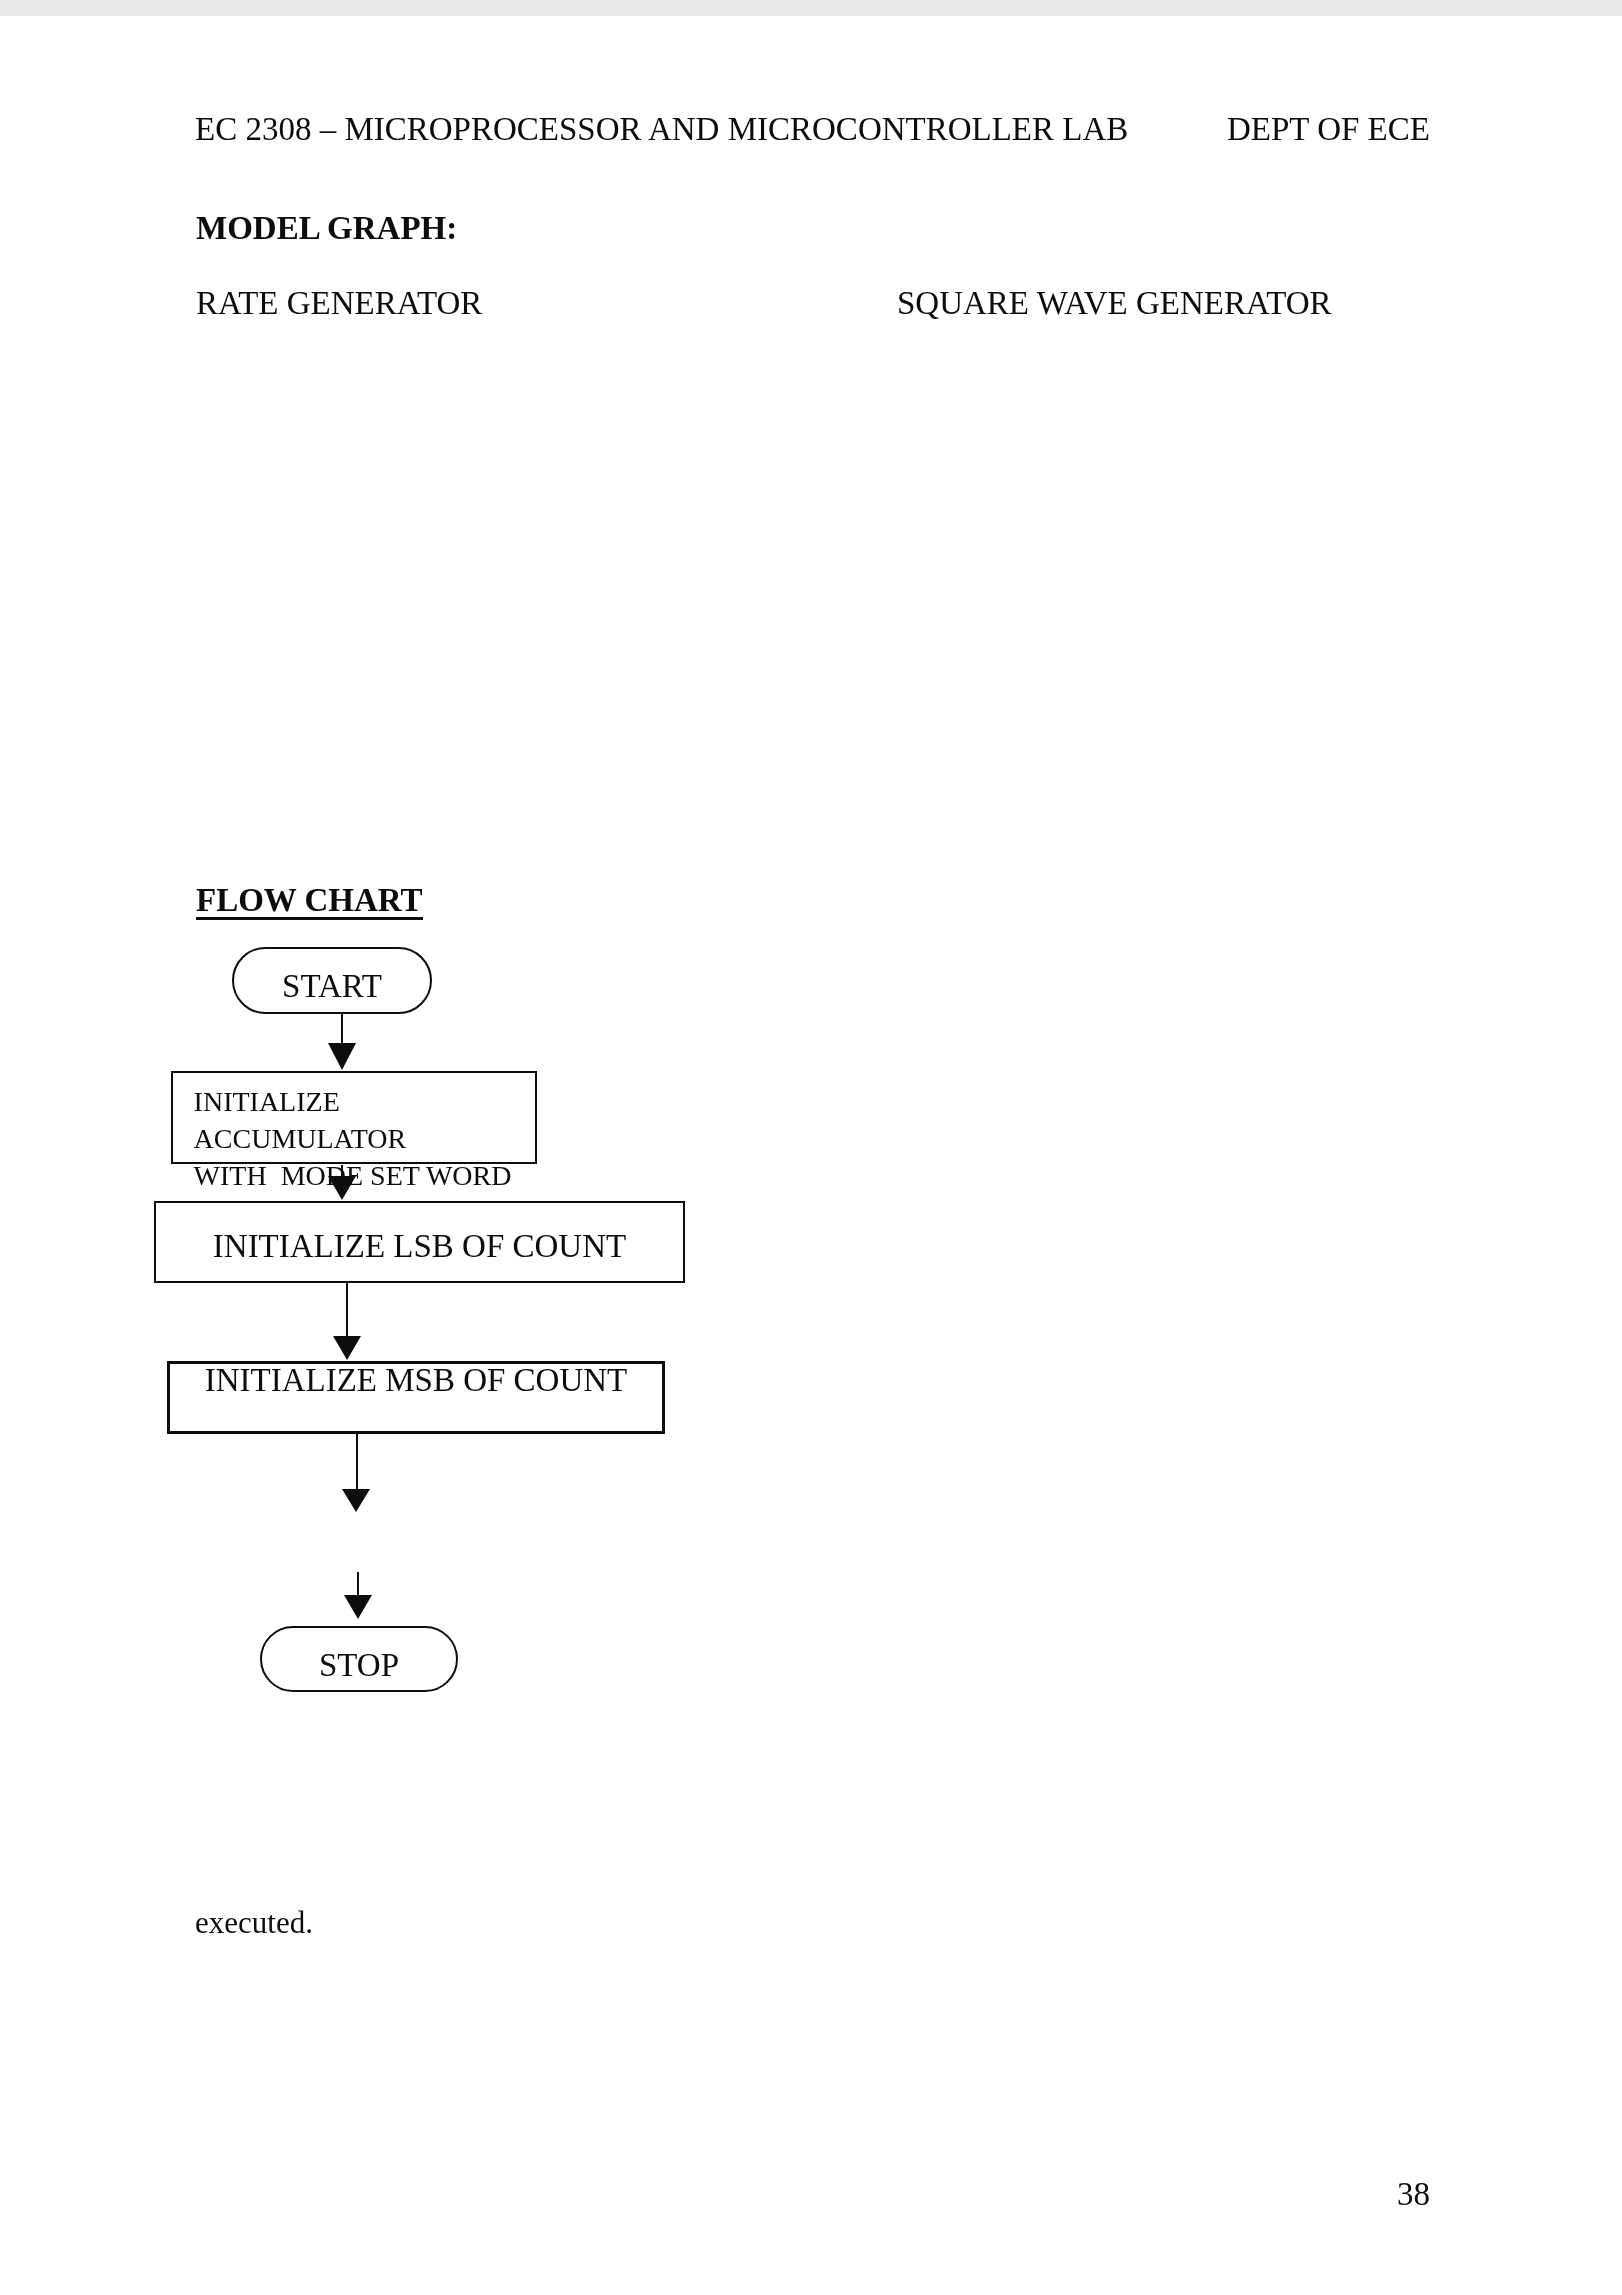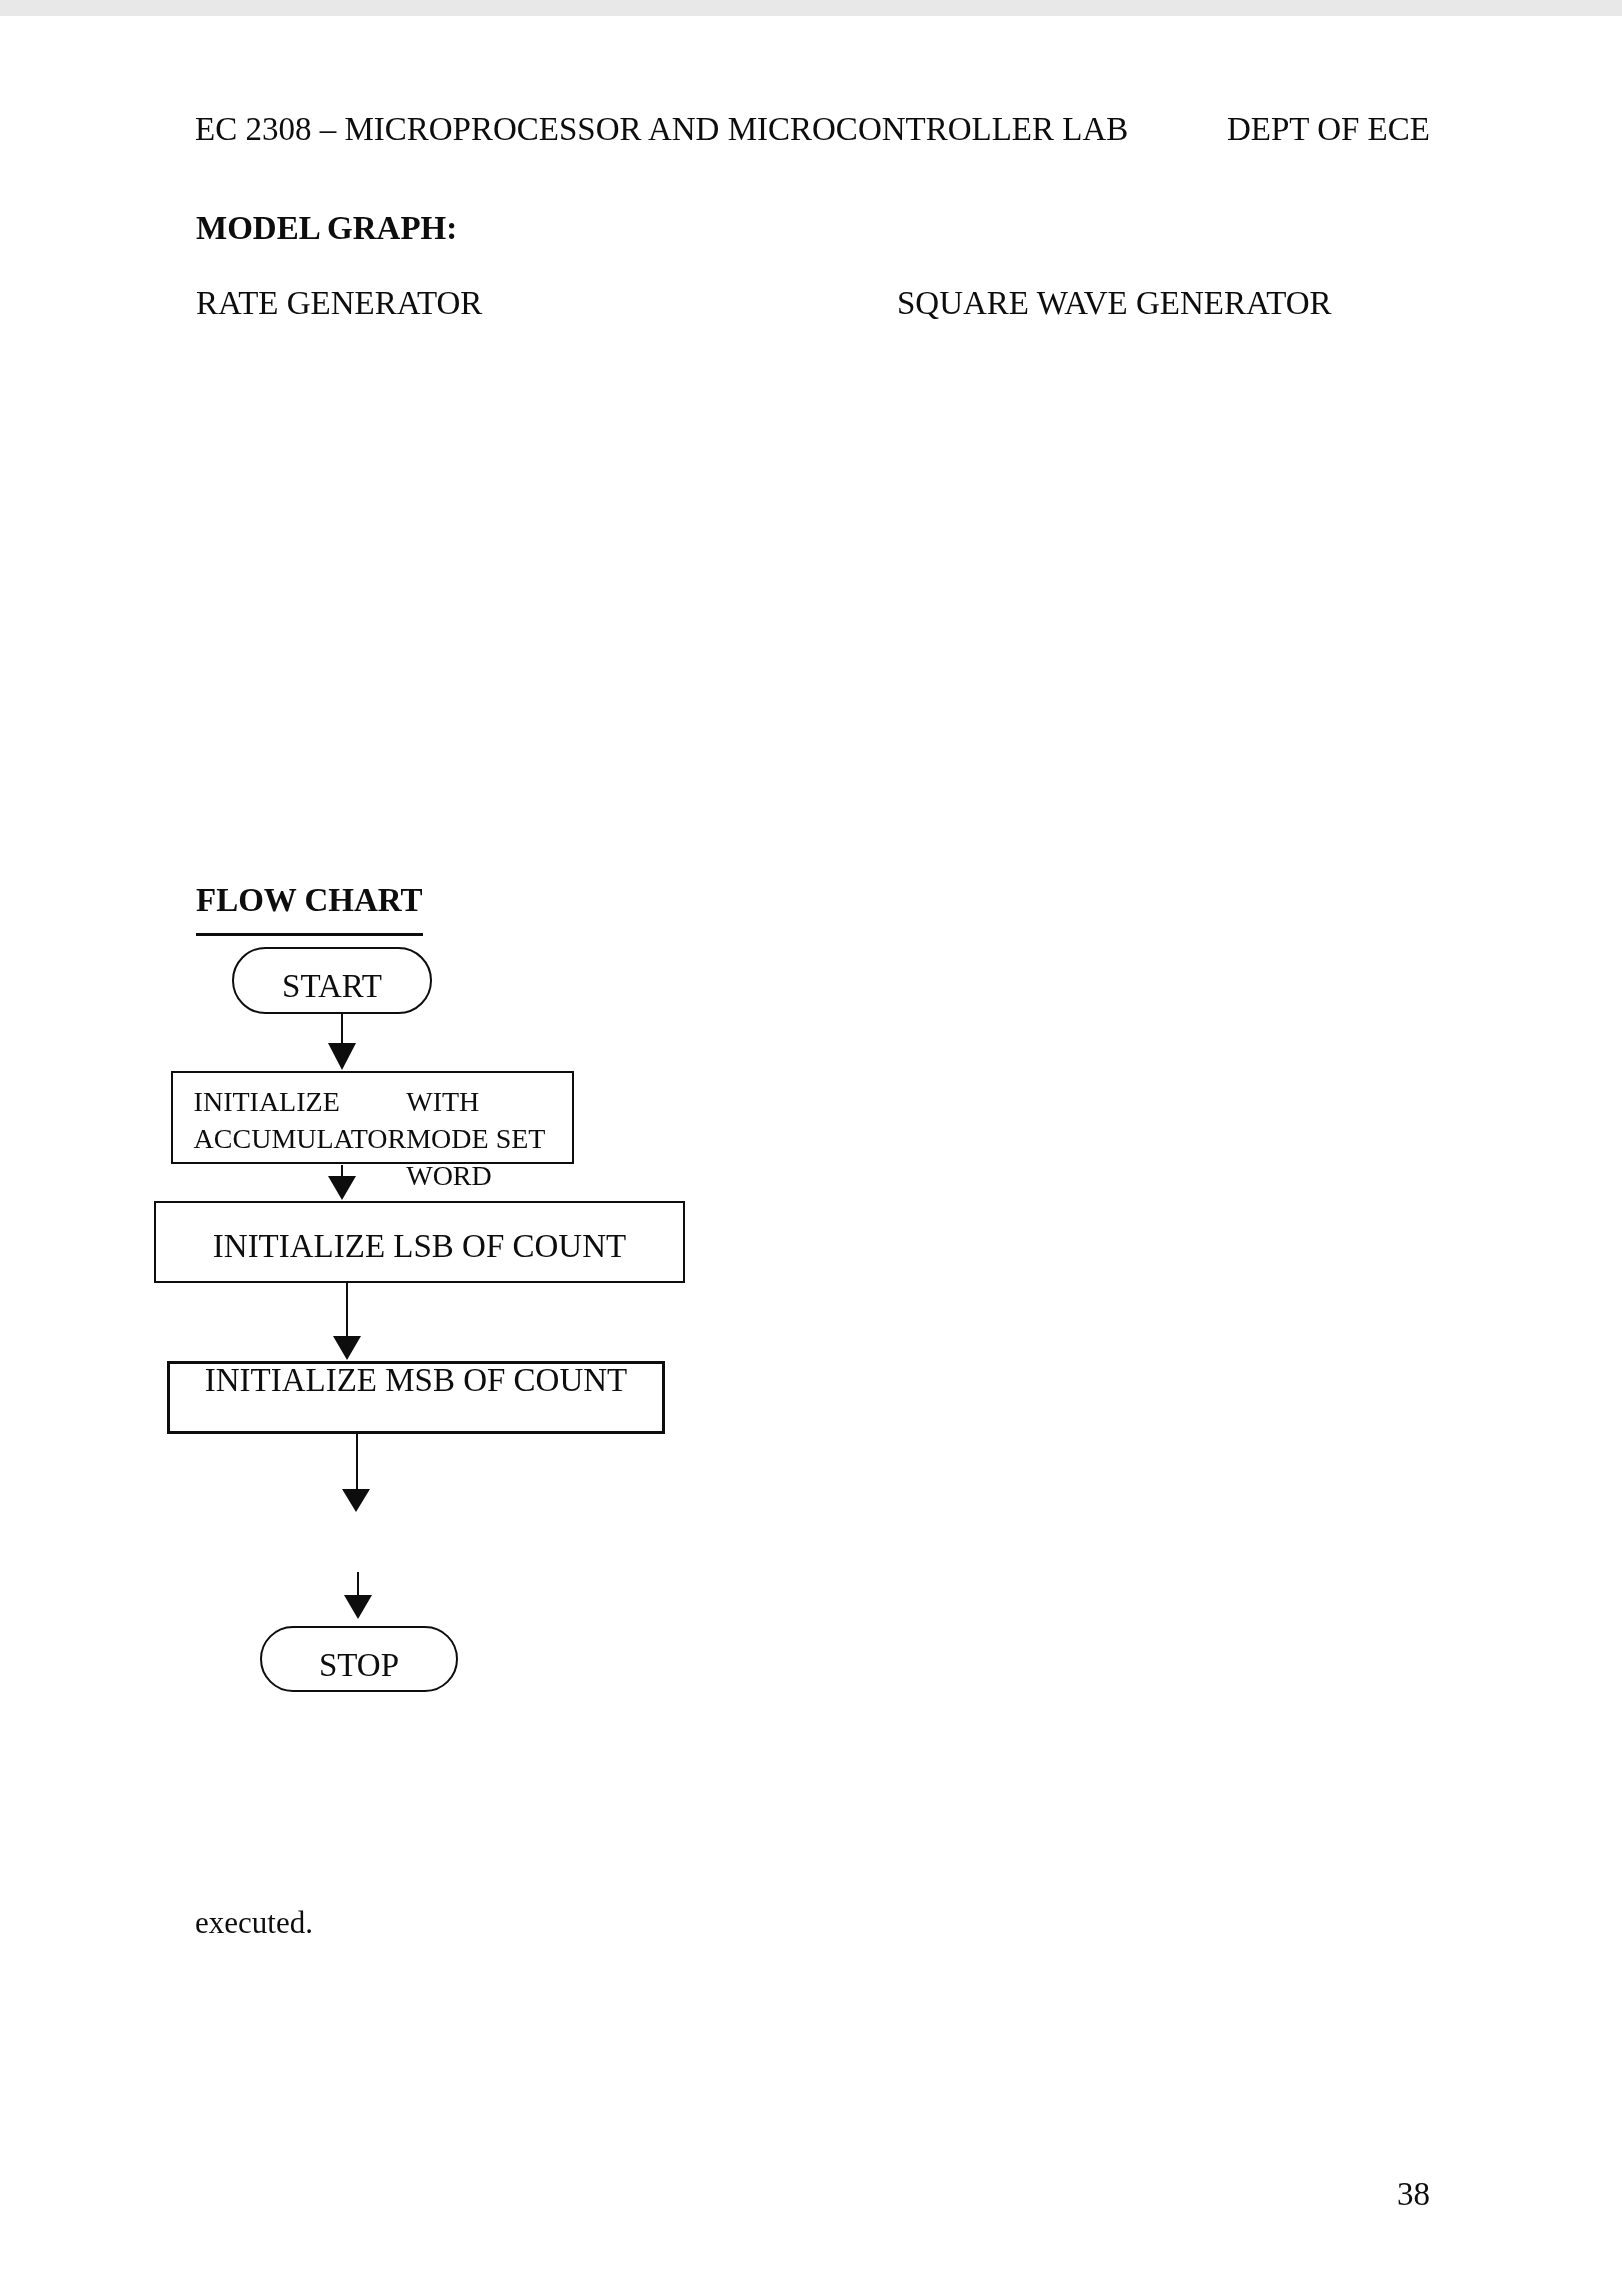--- a/index.html
+++ b/index.html
@@ -26,42 +26,42 @@
 
   
   .model-heading{left:196px;top:196px;}
   .rate-label{left:196px;top:271px;}
   .square-label{left:897px;top:271px;}
 
   
   .fc-heading{
     left:196px;top:868px;
     border-bottom:3.2px solid var(--ink);
-    padding-bottom:16px;
+    padding-bottom:0;
   }
 
   
   .node{
     position:absolute;
     box-sizing:border-box;
     border:2.4px solid var(--ink);
     background:var(--bg);
     display:flex;
     justify-content:center;
     font-size:33px;
     line-height:1;
   }
   .stadium{border-radius:34px;align-items:center;}
   .stadium .lbl{transform:translateY(5.5px);}
   .n-start{left:232px;top:931px;width:200px;height:67px;}
   .n-stop{left:260px;top:1610px;width:198px;height:66px;}
 
   .n-box1{
-    left:171px;top:1055px;width:403px;height:93px;
-    flex-direction:row;justify-content:flex-start;align-items:flex-start;
+    left:171px;top:1055px;width:366px;height:93px;
+    flex-direction:column;justify-content:flex-start;align-items:flex-start;
     padding:10.3px 8px 0 20.6px;
     font-size:28px;line-height:37px;
   }
   .n-box1 .ln{white-space:pre-wrap;}
   .n-box2{
     left:154px;top:1185px;width:531px;height:82px;
     align-items:flex-start;padding-top:27px;
   }
   .n-box3{
     left:167px;top:1345px;width:498px;height:73px;

